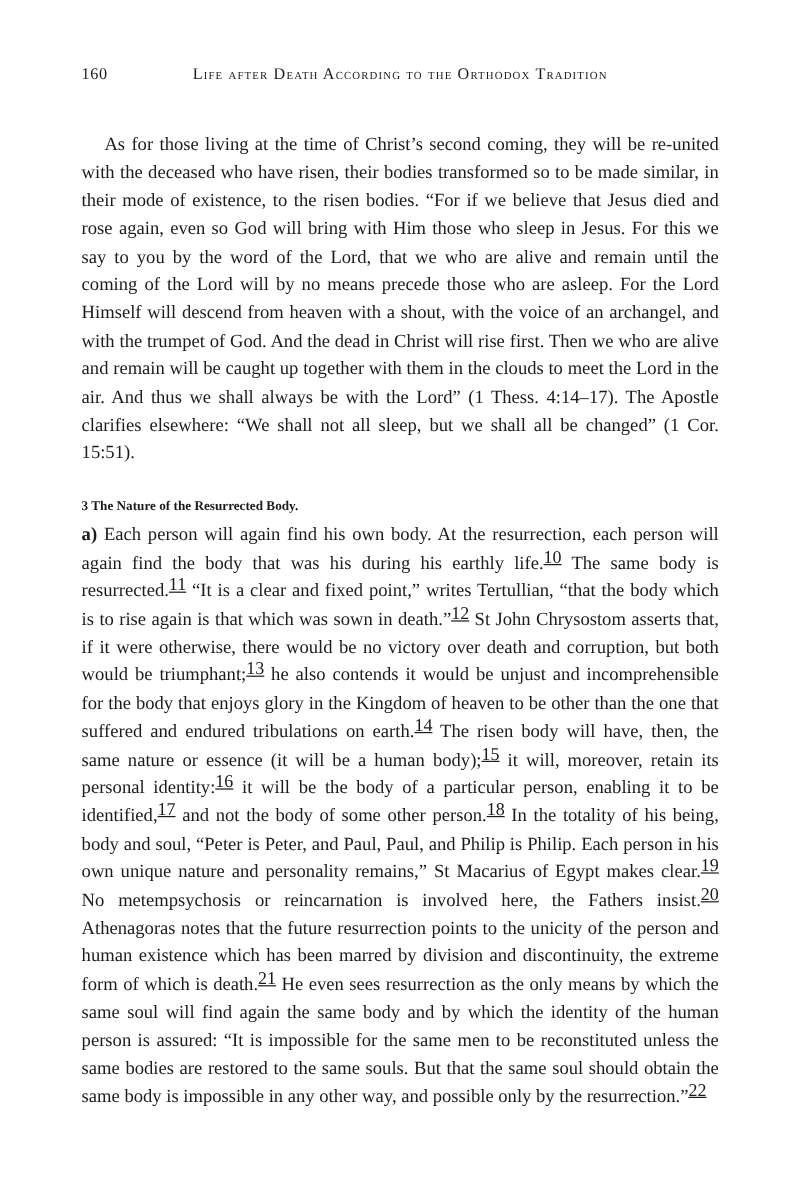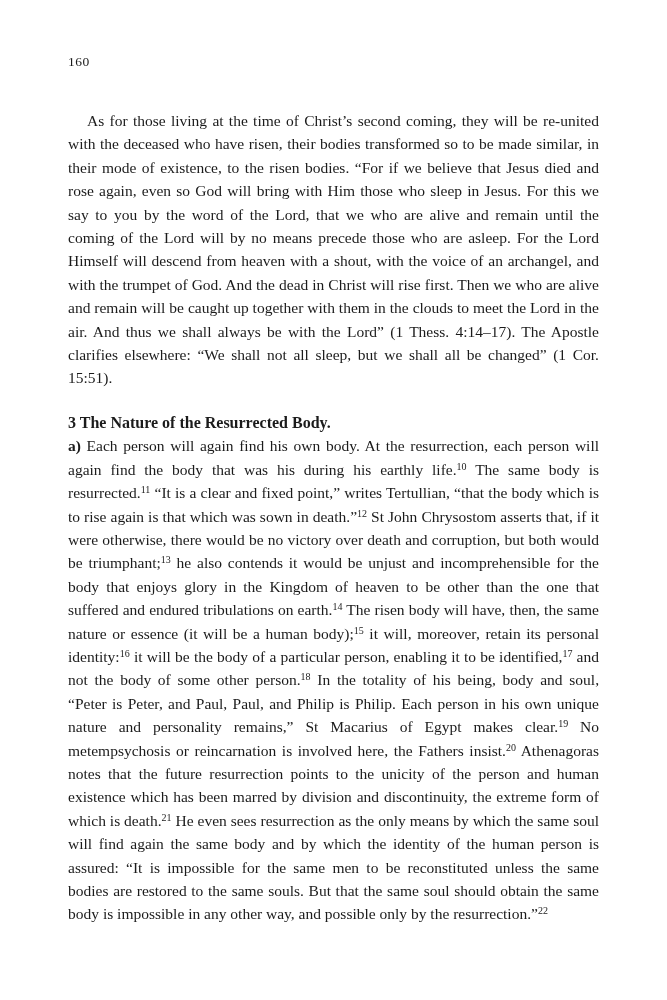--- a/index.html
+++ b/index.html
@@ -48,42 +48,44 @@
     hyphens: none;
   }
   .para {
     margin: 0;
   }
   .para.indent {
     text-indent: 19px;
     margin-top: 12px;
   }
   .section-heading {
-    font-size: 16px;
+    font-size: 11px;
     line-height: 23.4px;
     font-weight: bold;
     margin: 21px 0 0 0;
   }
   .italic { }
   .bold { font-weight: bold; }
   sup {
-    font-size: 10px;
+    font-size: 15px;
     line-height: 0;
     vertical-align: baseline;
     position: relative;
     top: -5px;
+    text-decoration: underline;
   }
 </style>
 </head>
 <body>
 
 <div class="page">
 
   <header class="running-header">
     <span class="page-number">160</span>
+    <span class="running-title">Life after Death According to the Orthodox Tradition</span>
   </header>
 
   <main class="body-text">
 
     <p class="para indent"><span>As for those living at the time of Christ’s second coming, they will be re-united with the deceased who have risen, their bodies transformed so to be made similar, in their mode of existence, to the risen bodies. “For if we believe that Jesus died and rose again, even so God will bring with Him those who sleep in Jesus. For this we say to you by the word of the Lord, that we who are alive and remain until the coming of the Lord will by no means precede those who are asleep. For the Lord Himself will descend from heaven with a shout, with the voice of an archangel, and with the trumpet of God. And the dead in Christ will rise first. Then we who are alive and remain will be caught up together with them in the clouds to meet the Lord in the air. And thus we shall always be with the Lord” (1 Thess. 4:14–17). The Apostle clarifies elsewhere: “We shall not all sleep, but we shall all be changed” (1 Cor. 15:51).</span></p>
 
     <h2 class="section-heading">3 The Nature of the Resurrected Body.</h2>
 
     <p class="para"><span class="bold">a) </span><span class="italic">Each person will again find his own body.</span><span>  At the resurrection, each person will again find the body that was his during his earthly life.</span><sup>10</sup><span> The </span><span class="italic">same</span><span> body is resurrected.</span><sup>11</sup><span> “It is a clear and fixed point,” writes Tertullian, “that the body which is to rise again is that which was sown in death.”</span><sup>12</sup><span> St John Chrysostom asserts that, if it were otherwise, there would be no victory over death and corruption, but both would be triumphant;</span><sup>13</sup><span> he also contends it would be unjust and incomprehensible for the body that enjoys glory in the Kingdom of heaven to be other than the one that suffered and endured tribulations on earth.</span><sup>14</sup><span> The risen body will have, then, the same nature or essence (it will be a human body);</span><sup>15</sup><span> it will, moreover, retain its personal identity:</span><sup>16</sup><span> it will be the body of a particular person, enabling it to be identified,</span><sup>17</sup><span> and not the body of some other person.</span><sup>18</sup><span> In the totality of his being, body and soul, “Peter is Peter, and Paul, Paul, and Philip is Philip. Each person in his own unique nature and personality remains,” St Macarius of Egypt makes clear.</span><sup>19</sup><span> No metempsychosis or reincarnation is involved here, the Fathers insist.</span><sup>20</sup><span> Athenagoras notes that the future resurrection points to the unicity of the person and human existence which has been marred by division and discontinuity, the extreme form of which is death.</span><sup>21</sup><span> He even sees resurrection as the only means by which the same soul will find again the same body and by which the identity of the human person is assured: “It is impossible for the same men to be reconstituted unless the same bodies are restored to the same souls. But that the same soul should obtain the same body is impossible in any other way, and possible only by the resurrection.”</span><sup>22</sup></p>
 

